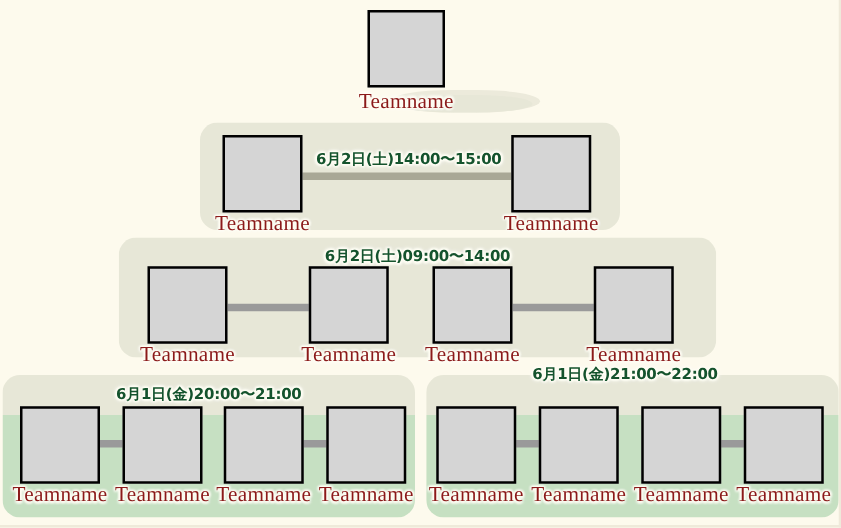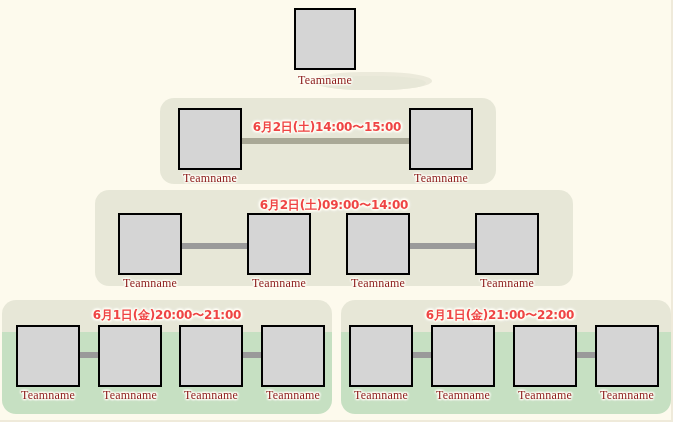--- a/index.html
+++ b/index.html
@@ -30,41 +30,41 @@
   .team .box{
     position:absolute;left:0;top:0;
     background:#d5d5d5;
     border:2px solid #000000;
     box-sizing:border-box;
   }
   .team .name{
     position:absolute;left:50%;transform:translateX(-50%);
     white-space:nowrap;
     color:#8b1a1a;
-    font-size:12px;
+    font-size:17px;
     line-height:13px;
     letter-spacing:0.2px;
     text-shadow:
       1px 0 2px #fffdf4, -1px 0 2px #fffdf4,
       0 1px 2px #fffdf4, 0 -1px 2px #fffdf4,
       1px 1px 2px #fffdf4, -1px -1px 2px #fffdf4,
       1px -1px 2px #fffdf4, -1px 1px 2px #fffdf4,
       0 0 3px #fffdf4;
   }
 
   
   .connector{position:absolute;}
   .connector.khaki{background:#a9a896;}
   .connector.gray{background:#9a9a9a;}
 
   
   .match-label{
     position:absolute;
     white-space:nowrap;
-    color:#ef4444;
+    color:#14532d;
     font-weight:bold;
     font-size:12px;
     line-height:14px;
     font-family:"DejaVu Sans","Liberation Sans",sans-serif;
     letter-spacing:-0.2px;
     text-shadow:
       1px 0 2px #fffdf4, -1px 0 2px #fffdf4,
       0 1px 2px #fffdf4, 0 -1px 2px #fffdf4,
       1px 1px 2px #fffdf4, -1px -1px 2px #fffdf4,
       1px -1px 2px #fffdf4, -1px 1px 2px #fffdf4,
@@ -154,21 +154,21 @@
   <div class="team" style="left:261px;top:325px;width:64px;height:80px;">
     <div class="box" style="width:64px;height:62px;"></div>
     <div class="name" style="top:64px;">Teamname</div>
   </div>
 
   <div class="panel" style="left:341px;top:300px;width:330px;height:114px;">
     <div class="band-top" style="height:32px;"></div>
     <div class="band-bottom" style="top:32px;"></div>
   </div>
 
-  <div class="match-label" style="left:500px;top:308px;">6月1日(金)21:00〜22:00</div>
+  <div class="match-label" style="left:500px;top:292px;">6月1日(金)21:00〜22:00</div>
 
   <div class="connector gray" style="left:412px;top:352px;width:22px;height:6px;"></div>
   <div class="connector gray" style="left:576px;top:352px;width:22px;height:6px;"></div>
 
   <div class="team" style="left:349px;top:325px;width:64px;height:80px;">
     <div class="box" style="width:64px;height:62px;"></div>
     <div class="name" style="top:64px;">Teamname</div>
   </div>
   <div class="team" style="left:431px;top:325px;width:64px;height:80px;">
     <div class="box" style="width:64px;height:62px;"></div>

